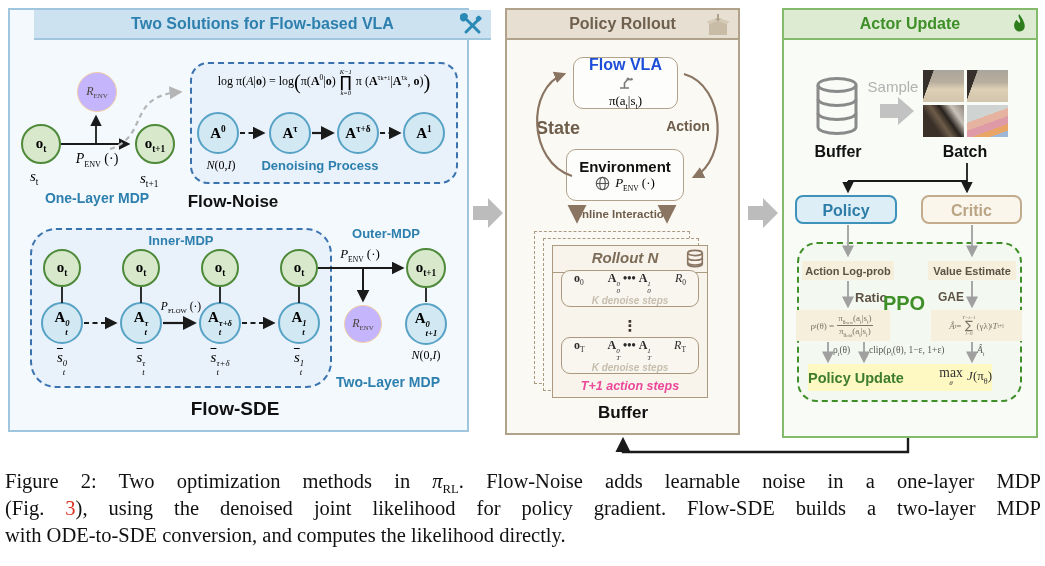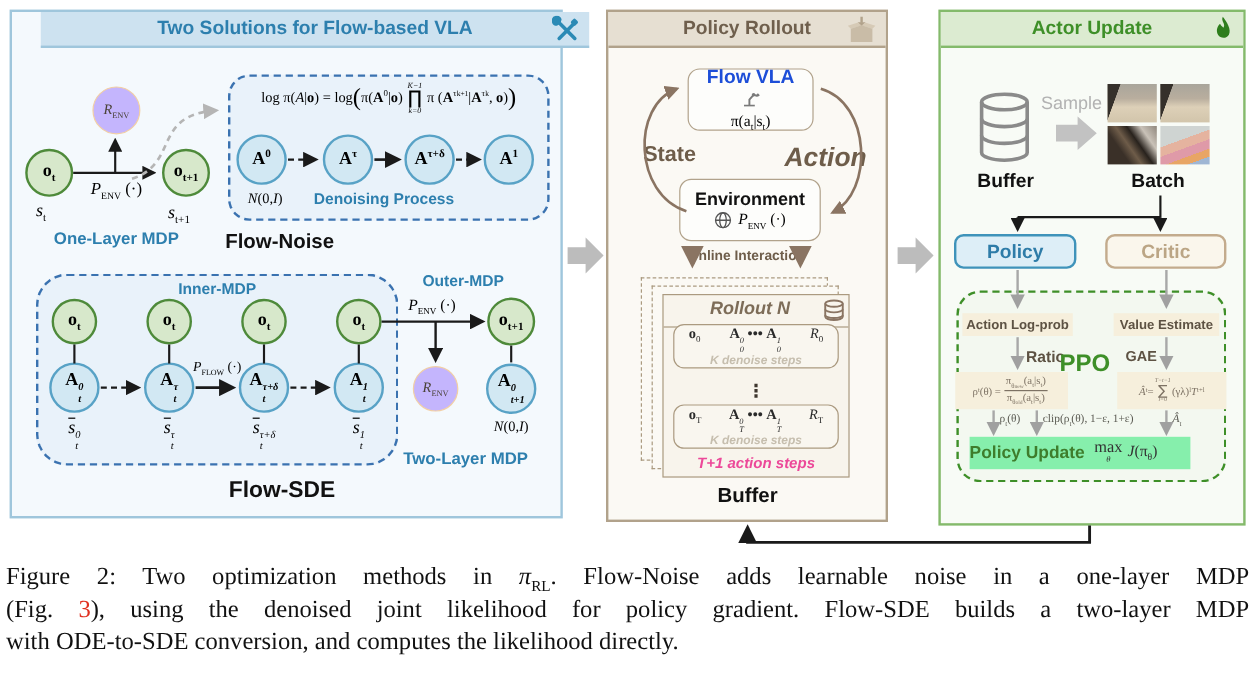--- a/index.html
+++ b/index.html
@@ -226,21 +226,21 @@
         <g stroke="#555" stroke-width="1.2" fill="none">
             <circle cx="8" cy="8" r="6.6"></circle>
             <ellipse cx="8" cy="8" rx="2.9" ry="6.6"></ellipse>
             <path d="M1.4 8 H14.6"></path>
           </g>
       </svg>
       <span class="math" style="font-size:13px;"><i>P</i><sub class="sc">ENV</sub> (·)</span>
     </div>
   </div>
   <div class="abs ctr" style="left:518px;top:118px;width:80px;font-size:18px;font-weight:bold;color:#6e5d4a;">State</div>
-  <div class="abs ctr" style="left:648px;top:118px;width:80px;font-size:22px;font-weight:bold;color:#6e5d4a;font-style:italic;">Action</div>
+  <div class="abs ctr" style="left:648px;top:118px;width:80px;font-size:14px;font-weight:bold;color:#6e5d4a;">Action</div>
   <div class="abs ctr" style="left:562px;top:208px;width:120px;font-size:11.5px;font-weight:bold;color:#6e5d4a;">Online Interaction</div>
 
   <div class="rcard" style="left:534px;top:231px;width:156px;height:153px;border:1.5px dashed #ab9a80;background:#fbf9f4;"></div>
   <div class="rcard" style="left:543px;top:238px;width:156px;height:153px;border:1.5px dashed #ab9a80;background:#fbf9f4;"></div>
   <div class="rcard" style="left:552px;top:245px;width:156px;height:153px;border:1.5px solid #ab9a80;background:#f8f4ec;"></div>
   <div class="abs" style="left:553px;top:246px;width:154px;height:26px;border-bottom:1.5px solid #ab9a80;"></div>
   <div class="abs ctr" style="left:552px;top:249px;width:146px;font-size:15px;font-weight:bold;font-style:italic;color:#7d6c58;">Rollout N</div>
   <svg class="abs" style="left:686px;top:249px;" width="18" height="20" viewBox="0 0 18 20">
     <g fill="none" stroke="#8a7462" stroke-width="1.6">
         <ellipse cx="9" cy="4" rx="7.3" ry="2.6"></ellipse>
@@ -313,21 +313,21 @@
         <span class="fr den">π<sub>θ<small>old</small></sub>(a<sub>t</sub>|s<sub>t</sub>)</span>
       </span></div>
   <div class="fbox" style="left:931px;top:310px;width:91px;height:31px;"><i>Â</i><sub>t</sub> = <span class="st">
         <span class="sts">T−t−1</span>
         <span class="stm">∑</span>
         <span class="sts">l=0</span>
       </span> (γλ)<sup>l</sup> <i>T</i><sub>t+l</sub></div>
   <div class="alab" style="left:833px;top:345px;">ρ<sub>t</sub>(θ)</div>
   <div class="alab" style="left:869px;top:345px;">clip(ρ<sub>t</sub>(θ), 1−ε, 1+ε)</div>
   <div class="alab" style="left:977px;top:345px;"><i>Â</i><sub>t</sub></div>
-  <div class="abs" style="left:808px;top:364px;width:184px;height:27px;background:#86efac;display:flex;align-items:center;justify-content:flex-start;gap:7px;">
+  <div class="abs" style="left:808px;top:364px;width:184px;height:27px;background:#fef9c3;display:flex;align-items:center;justify-content:space-between;gap:7px;">
     <span style="font-size:14.5px;font-weight:600;color:#3e7d2c;">Policy Update</span>
     <span class="math" style="font-size:13px;color:#333;"><span class="st">
           <span class="stm" style="font-family:Liberation Serif,serif;font-size:1.05em">max</span>
           <span class="sts">θ</span>
         </span> <i>J</i>(π<sub>θ</sub>)</span>
   </div>
 
   <svg class="overlay" width="1045" height="466" viewBox="0 0 1045 466">
     <defs>
       <marker id="mb" viewBox="0 0 10 10" refX="8" refY="5" markerWidth="6.5" markerHeight="6.5" orient="auto-start-reverse">

